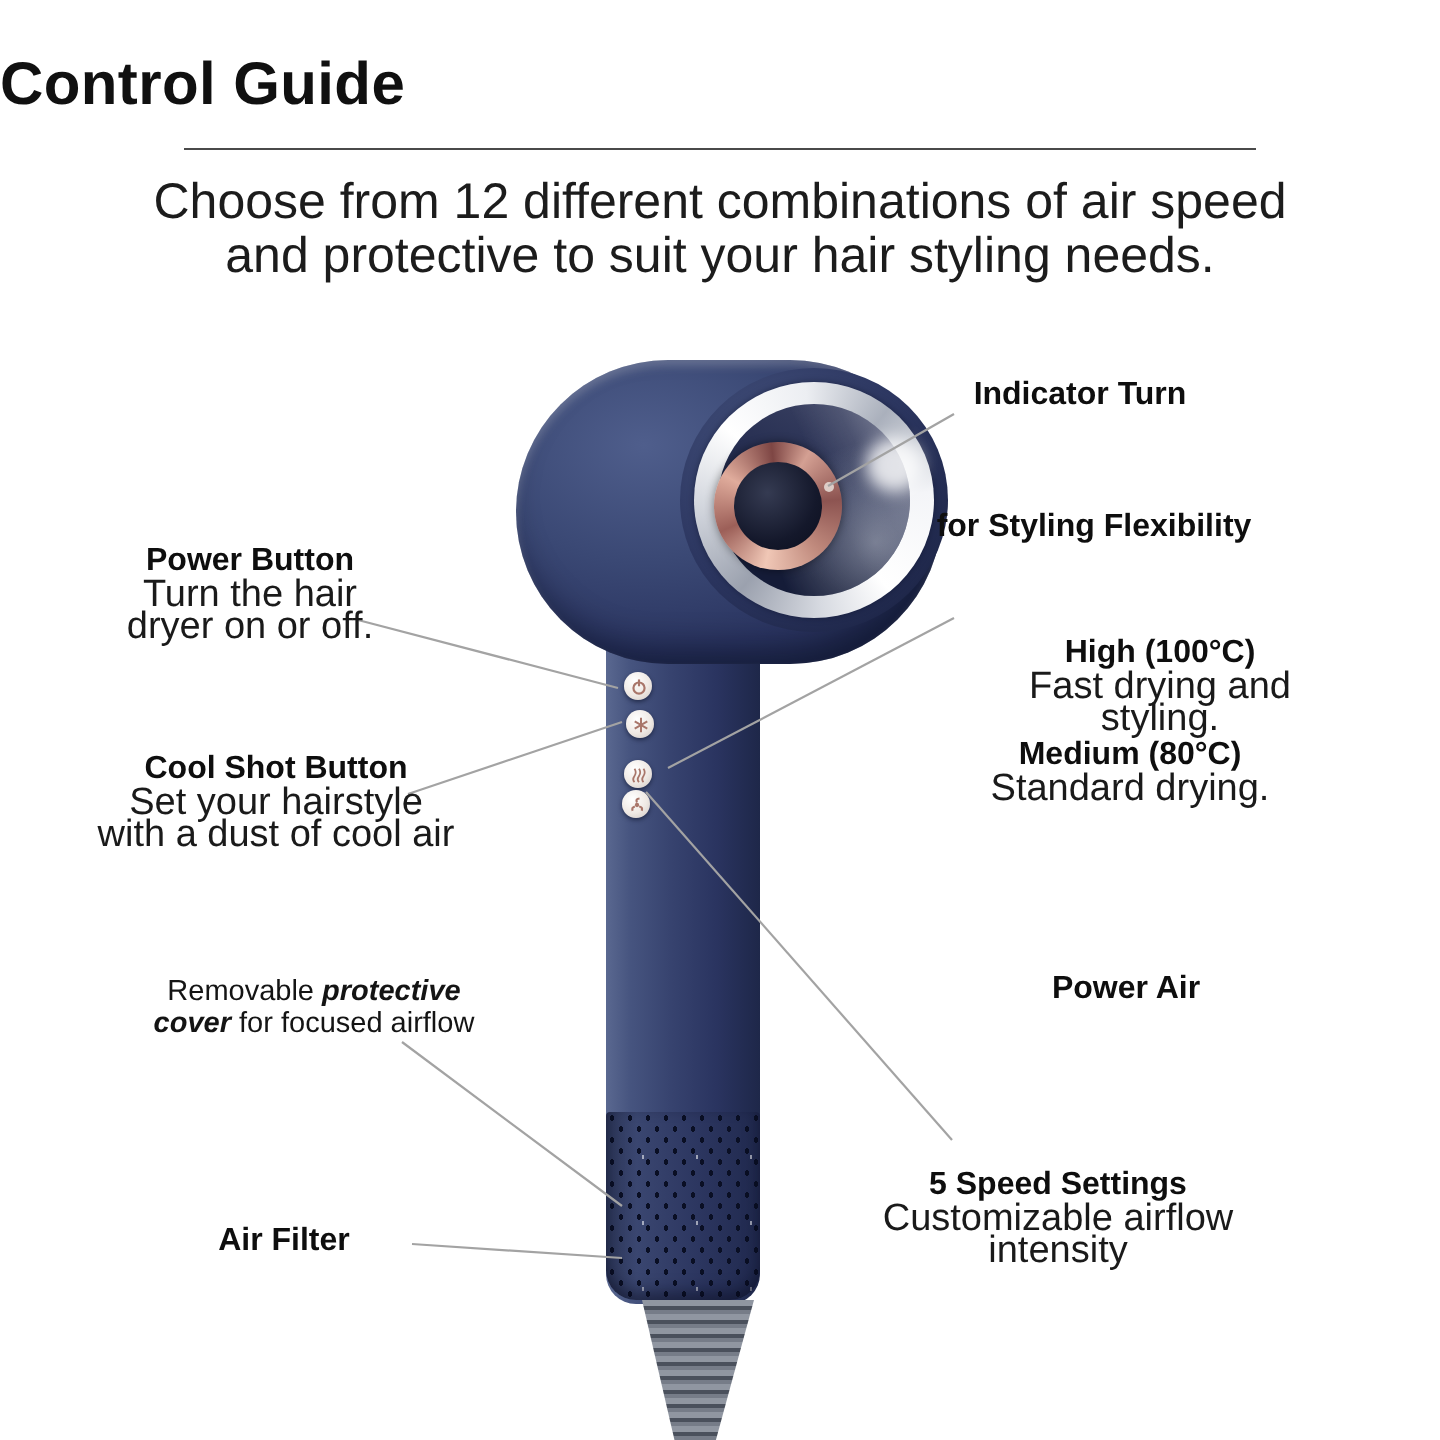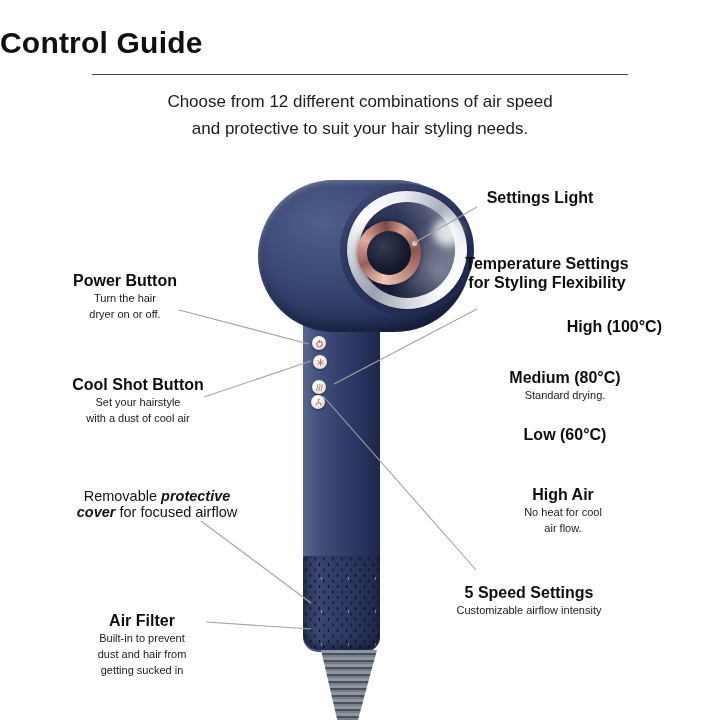--- a/index.html
+++ b/index.html
@@ -9,26 +9,26 @@
   }
   .abs{position:absolute;}
   
   .page-title{
     left:0;top:26px;width:720px;text-align:left;
     font-size:30px;font-weight:bold;color:#101010;letter-spacing:.2px;
   }
   .divider{left:92px;top:74px;width:536px;height:1px;background:#4a4a4a;}
   .subtitle{
     left:0;top:88px;width:720px;text-align:center;
-    font-size:17px;line-height:27px;color:#1c1c1c;
+    font-size:25px;line-height:27px;color:#1c1c1c;
   }
   
   .ann{text-align:center;}
   .ann .t{font-size:16px;font-weight:bold;line-height:18px;color:#0e0e0e;}
-  .ann .d{font-size:11px;line-height:16px;color:#1a1a1a;}
+  .ann .d{font-size:19px;line-height:16px;color:#1a1a1a;}
   .ann .d span{display:block;}
   .bold-t{font-weight:bold;font-style:italic;}
   
   .handle{
     left:303px;top:296px;width:77px;height:356px;z-index:1;
     border-radius:8px 8px 15px 15px;
     background:linear-gradient(90deg,#5a6890 0%,#46547f 16%,#37436f 42%,#2a3460 72%,#1e2749 100%);
   }
   .head{
     left:258px;top:180px;width:213px;height:152px;z-index:2;border-radius:80px;
@@ -99,21 +99,21 @@
   
   #leaders{left:0;top:0;z-index:11;pointer-events:none;}
   
   #ann-power{left:40px;top:272px;width:170px;z-index:12;}
   #ann-coolshot{left:38px;top:376px;width:200px;z-index:12;}
   #ann-cover{left:37px;top:488px;width:240px;z-index:12;font-size:14.5px;line-height:16px;}
   #ann-airfilter{left:52px;top:588px;width:180px;z-index:12;margin-top:24px;}
   #ann-indicator{left:470px;top:189px;width:140px;z-index:12;}
   #ann-temp{left:447px;top:254px;width:200px;z-index:12;}
   #ann-temp .t{line-height:19px;}
-  #ann-high{left:472px;top:318px;width:190px;z-index:12;text-align:right;}
+  #ann-high{left:485px;top:318px;width:190px;z-index:12;}
   #ann-medium{left:470px;top:369px;width:190px;z-index:12;}
   #ann-low{left:470px;top:426px;width:190px;z-index:12;}
   #ann-coolair{left:483px;top:486px;width:160px;z-index:12;}
   #ann-speed{left:409px;top:584px;width:240px;z-index:12;}
 </style>
 </head>
 <body>
 
 <div id="canvas">
 
@@ -201,57 +201,47 @@
     </div>
   </div>
 
   <div class="abs ann" id="ann-cover">
     <div><span>Removable </span><span class="bold-t">protective</span></div>
     <div><span class="bold-t">cover</span><span> for focused airflow</span></div>
   </div>
 
   <div class="abs ann" id="ann-airfilter">
     <div class="t">Air Filter</div>
-    <div class="d">
-      <span>Built-in to prevent</span>
-      <span>dust and hair from</span>
-      <span>getting sucked in</span>
-    </div>
   </div>
 
   <div class="abs ann" id="ann-indicator">
-    <div class="t">Settings Light</div>
+    <div class="t">Indicator Turn</div>
   </div>
 
   <div class="abs ann" id="ann-temp">
     <div class="t">
-      <span style="display:block">Temperature Settings</span>
       <span style="display:block">for Styling Flexibility</span>
     </div>
   </div>
 
   <div class="abs ann" id="ann-high">
     <div class="t">High (100°C)</div>
+    <div class="d">Fast drying and styling.</div>
   </div>
 
   <div class="abs ann" id="ann-medium">
     <div class="t">Medium (80°C)</div>
     <div class="d">Standard drying.</div>
   </div>
 
   <div class="abs ann" id="ann-low">
-    <div class="t">Low (60°C)</div>
   </div>
 
   <div class="abs ann" id="ann-coolair">
-    <div class="t">High Air</div>
-    <div class="d">
-      <span>No heat for cool</span>
-      <span>air flow.</span>
-    </div>
+    <div class="t">Power Air</div>
   </div>
 
   <div class="abs ann" id="ann-speed">
     <div class="t">5 Speed Settings</div>
     <div class="d">Customizable airflow intensity</div>
   </div>
 
 </div>
 
 </body></html>

